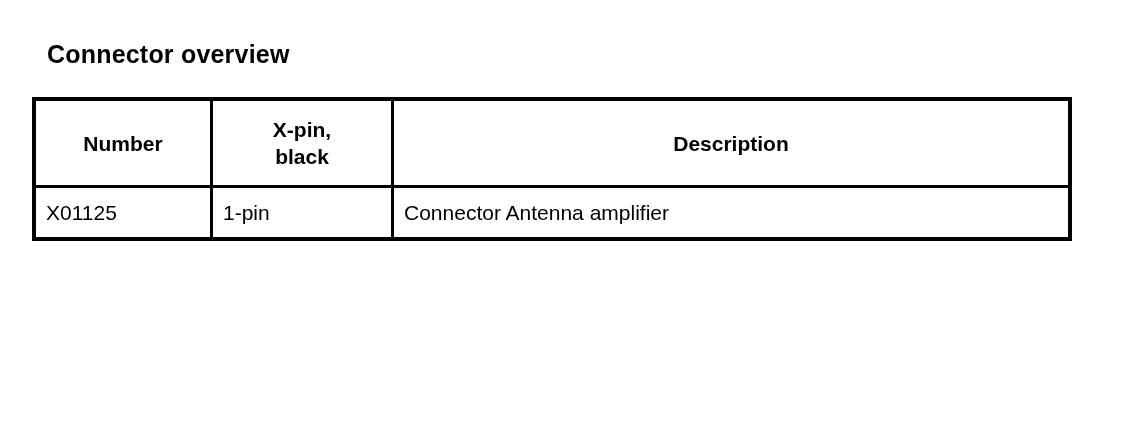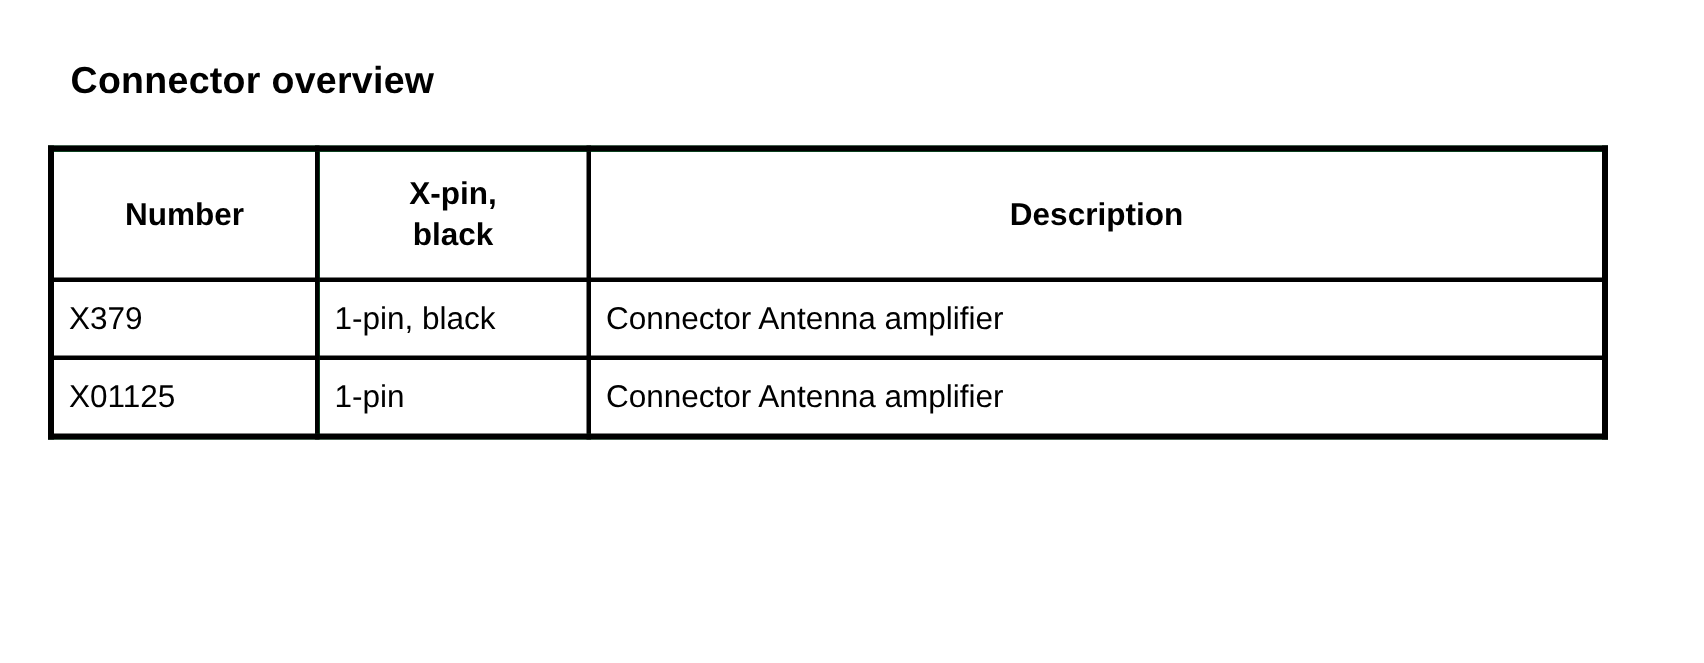--- a/index.html
+++ b/index.html
@@ -25,21 +25,21 @@
     letter-spacing: 0.2px;
     margin: 16px;
   }
   table.connector-table {
     position: absolute;
     left: 32px;
     top: 97px;
     border-collapse: collapse;
     table-layout: fixed;
     border: 4px solid #000000;
-    background: #15803d;
+    background: #4d7c0f;
   }
   .connector-table th,
   .connector-table td {
     border: 3px solid #000000;
     font-size: 21px;
     vertical-align: middle;
     background: #ffffff;
     overflow: hidden;
   }
   .connector-table th {
@@ -73,25 +73,20 @@
     <thead>
       <tr>
         <th class="col-number">Number</th>
         <th class="col-xpin">X-pin,
 black</th>
         <th class="col-desc">Description</th>
       </tr>
     </thead>
     <tbody>
       <tr>
-        <td>X379</td>
-        <td>1-pin, black</td>
-        <td>Connector Antenna amplifier</td>
-      </tr>
-      <tr>
         <td>X01125</td>
         <td>1-pin</td>
         <td>Connector Antenna amplifier</td>
       </tr>
     </tbody>
   </table>
 
 </div>
 
 </body></html>

